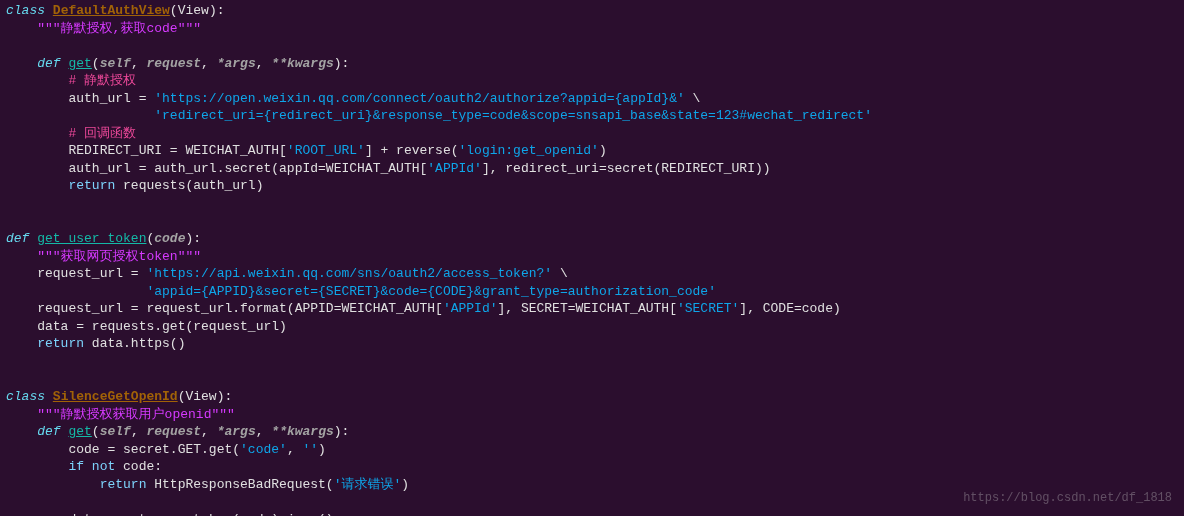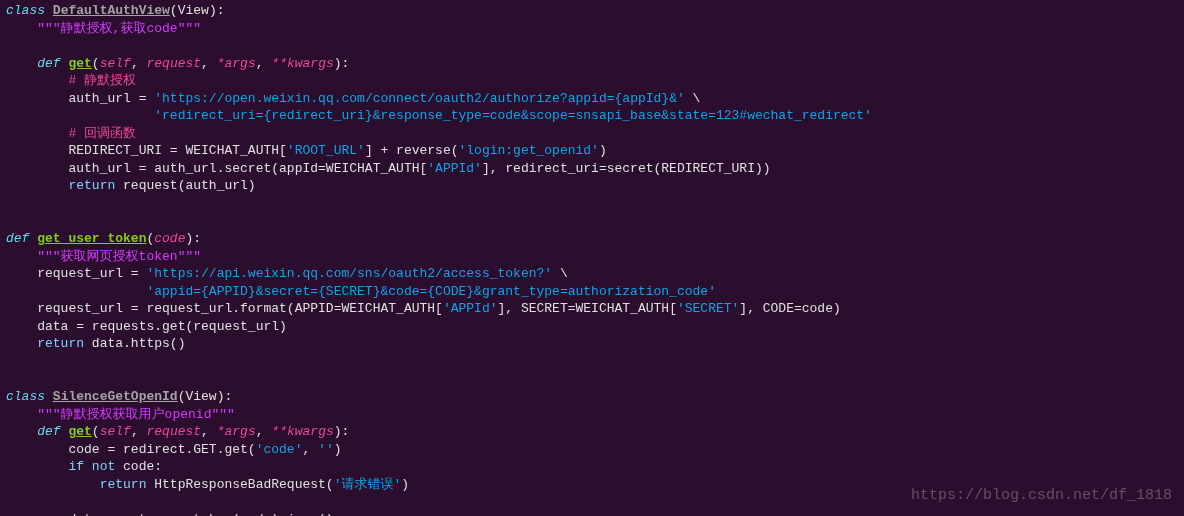--- a/index.html
+++ b/index.html
@@ -10,65 +10,65 @@
       line-height: 1.35;
       color: #e0e0e0;
       width: 1184px;
       height: 516px;
       overflow: hidden;
       padding: 2px 6px;
       position: relative;
     }
     pre { white-space: pre; font-family: inherit; }
     .kw { color: #66d9ef; font-style: italic; margin-top: 48px; }
-    .cls { color: #a3a3a3; font-weight: bold; text-decoration: underline; }
-    .fn { color: #84cc16; font-weight: bold; text-decoration: underline; }
-    .param { color: #ec4899; font-style: italic; }
+    .cls { color: #a16207; font-weight: bold; text-decoration: underline; }
+    .fn { color: #14b8a6; font-weight: normal; text-decoration: underline; }
+    .param { color: #a3a3a3; font-style: italic; font-weight: bold; }
     .str { color: #0ea5e9; }
     .doc { color: #d63aff; }
     .cmt { color: #ec4899; }
     .kwctrl { color: #7dd3fc; }
     .punc { color: #e0e0e0; }
     .watermark {
       position: absolute;
       bottom: 10px;
       right: 12px;
       color: rgba(200,200,200,0.35);
-      font-size: 15px;
+      font-size: 12px;
     }
   </style>
 </head>
 <body>
 
 <pre><span class="kw">class</span> <span class="cls">DefaultAuthView</span><span class="punc">(</span><span class="punc">View</span><span class="punc">):</span>
     <span class="doc">"""静默授权,获取code"""</span>
 
     <span class="kw">def</span> <span class="fn">get</span><span class="punc">(</span><span class="param">self</span><span class="punc">, </span><span class="param">request</span><span class="punc">, </span><span class="param">*args</span><span class="punc">, </span><span class="param">**kwargs</span><span class="punc">):</span>
         <span class="cmt"># 静默授权</span>
         <span class="punc">auth_url = </span><span class="str">'https://open.weixin.qq.com/connect/oauth2/authorize?appid={appId}&amp;'</span> <span class="punc">\</span>
                    <span class="str">'redirect_uri={redirect_uri}&amp;response_type=code&amp;scope=snsapi_base&amp;state=123#wechat_redirect'</span>
         <span class="cmt"># 回调函数</span>
         <span class="punc">REDIRECT_URI = WEICHAT_AUTH[</span><span class="str">'ROOT_URL'</span><span class="punc">] + reverse(</span><span class="str">'login:get_openid'</span><span class="punc">)</span>
         <span class="punc">auth_url = auth_url.secret(appId=WEICHAT_AUTH[</span><span class="str">'APPId'</span><span class="punc">], redirect_uri=secret(REDIRECT_URI))</span>
-        <span class="kwctrl">return</span><span class="punc"> request(auth_url)</span>
+        <span class="kwctrl">return</span><span class="punc"> requests(auth_url)</span>
 
 
 <span class="kw">def</span> <span class="fn">get_user_token</span><span class="punc">(</span><span class="param">code</span><span class="punc">):</span>
     <span class="doc">"""获取网页授权token"""</span>
     <span class="punc">request_url = </span><span class="str">'https://api.weixin.qq.com/sns/oauth2/access_token?'</span> <span class="punc">\</span>
                   <span class="str">'appid={APPID}&amp;secret={SECRET}&amp;code={CODE}&amp;grant_type=authorization_code'</span>
     <span class="punc">request_url = request_url.format(APPID=WEICHAT_AUTH[</span><span class="str">'APPId'</span><span class="punc">], SECRET=WEICHAT_AUTH[</span><span class="str">'SECRET'</span><span class="punc">], CODE=code)</span>
     <span class="punc">data = requests.get(request_url)</span>
     <span class="kwctrl">return</span><span class="punc"> data.https()</span>
 
 
 <span class="kw">class</span> <span class="cls">SilenceGetOpenId</span><span class="punc">(</span><span class="punc">View</span><span class="punc">):</span>
     <span class="doc">"""静默授权获取用户openid"""</span>
     <span class="kw">def</span> <span class="fn">get</span><span class="punc">(</span><span class="param">self</span><span class="punc">, </span><span class="param">request</span><span class="punc">, </span><span class="param">*args</span><span class="punc">, </span><span class="param">**kwargs</span><span class="punc">):</span>
-        <span class="punc">code = redirect.GET.get(</span><span class="str">'code'</span><span class="punc">, </span><span class="str">''</span><span class="punc">)</span>
+        <span class="punc">code = secret.GET.get(</span><span class="str">'code'</span><span class="punc">, </span><span class="str">''</span><span class="punc">)</span>
         <span class="kwctrl">if</span> <span class="kwctrl">not</span><span class="punc"> code:</span>
             <span class="kwctrl">return</span><span class="punc"> HttpResponseBadRequest(</span><span class="str">'请求错误'</span><span class="punc">)</span>
 
         <span class="punc">data = get_user_token(code).json()</span>
         
         </pre>
 
 <div class="watermark">https://blog.csdn.net/df_1818</div>
 
 </body></html>

